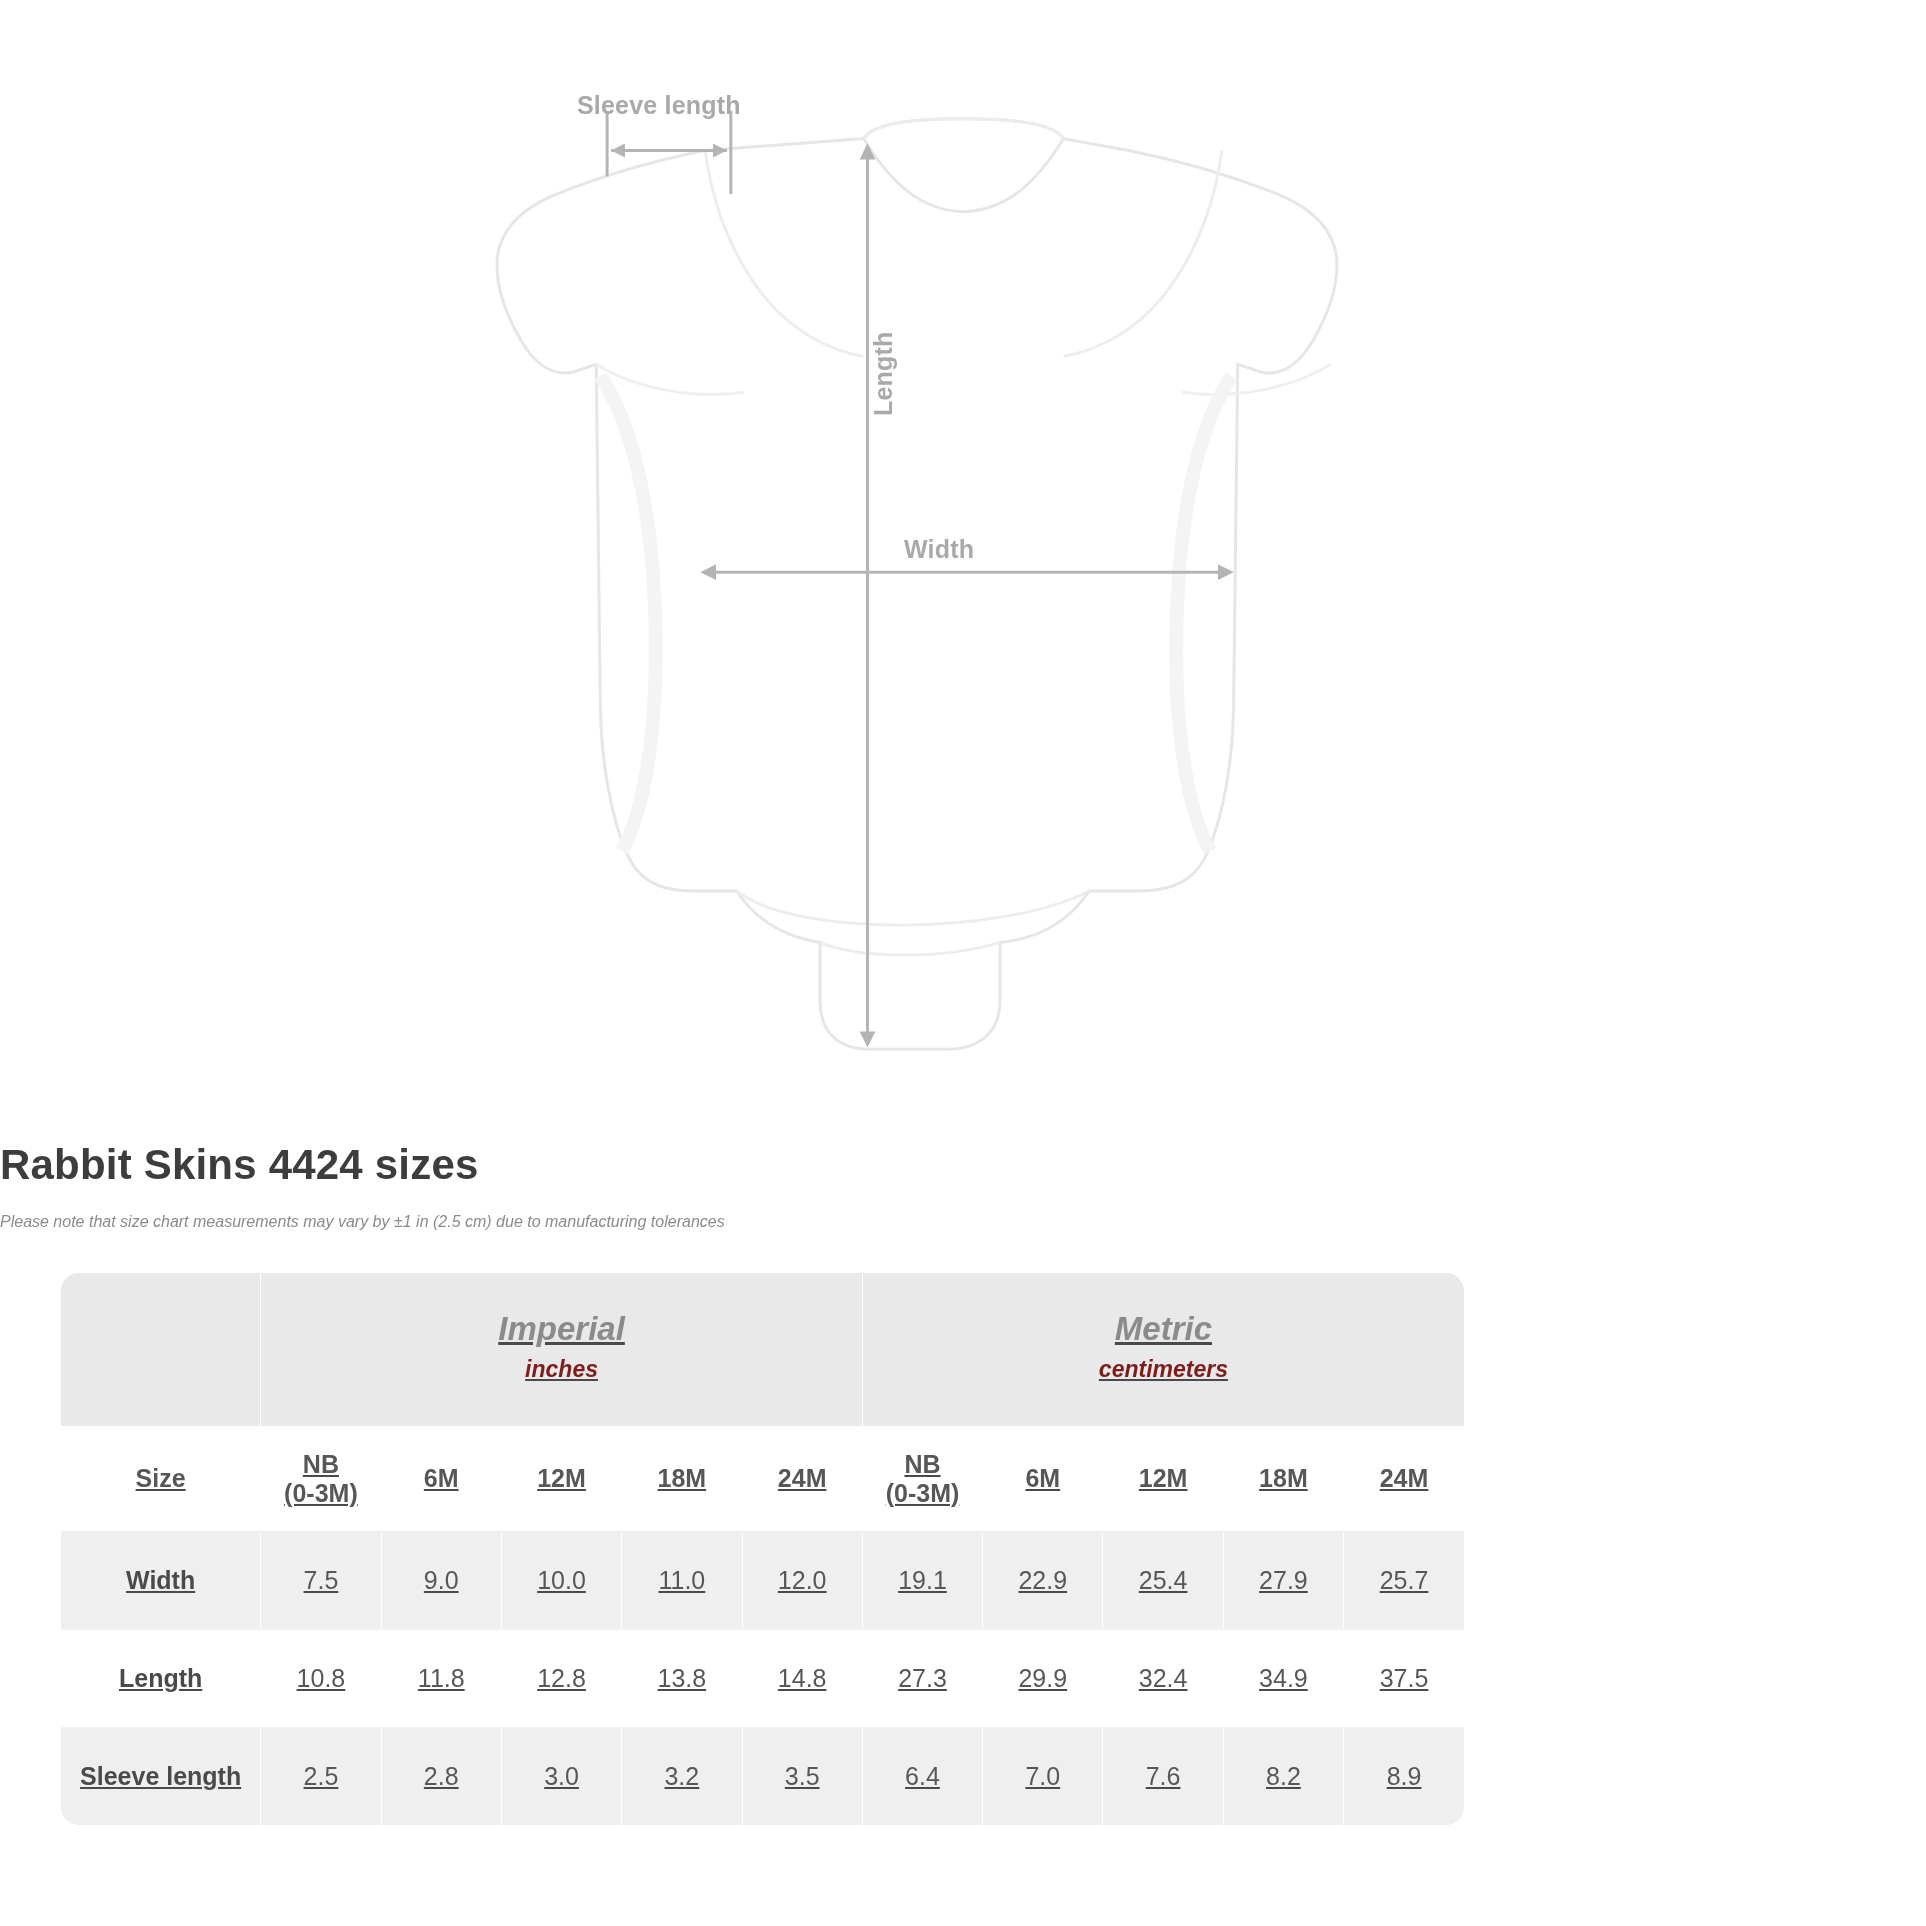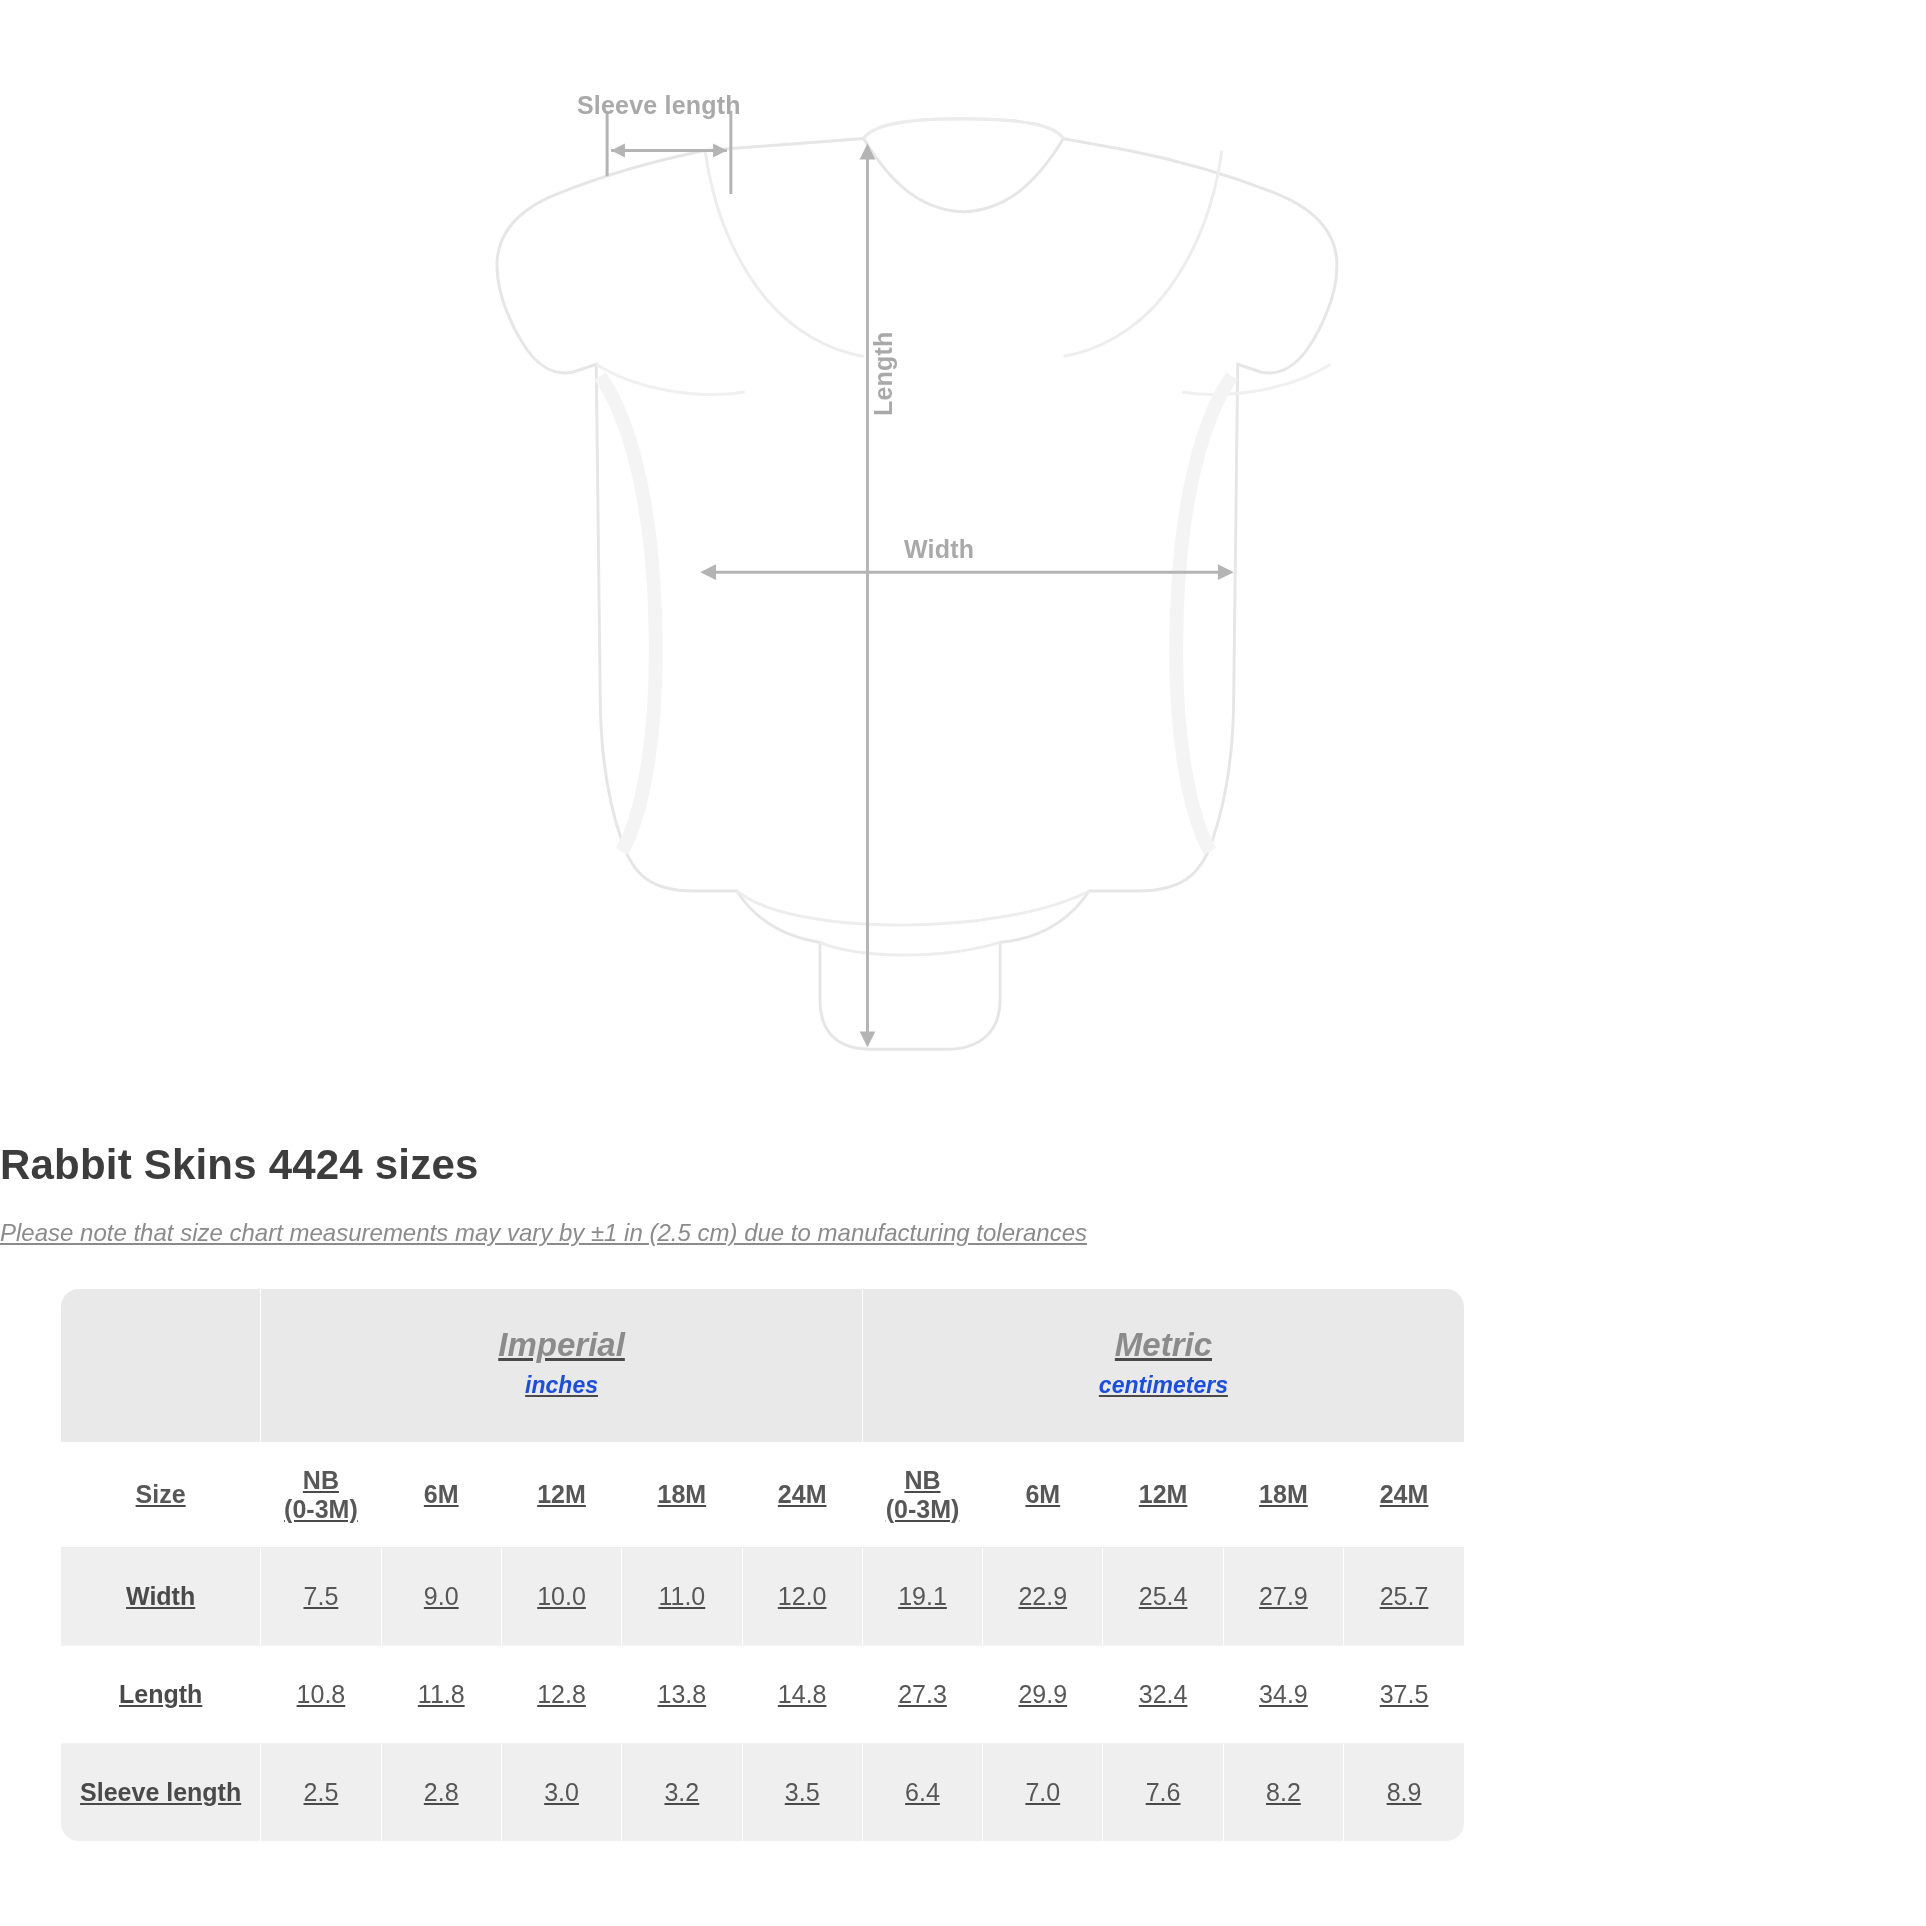--- a/index.html
+++ b/index.html
@@ -63,25 +63,24 @@
     margin-top: 57px;
   }
   .chart-title {
     font-size: 42px;
     font-weight: bold;
     color: #3d3d3d;
     margin: 0;
     letter-spacing: 0.2px;
   }
   .chart-note {
-    font-size: 24px;
+    font-size: 16px;
     font-style: italic;
     color: #8b8b8b;
-    margin-top: 30px;
-    text-decoration: underline;
+    margin-top: 24px;
   }
 
   
   .table-wrap {
     margin: 42px 61px 0 61px;
     border-radius: 18px;
     overflow: hidden;
   }
   table.size-table {
     width: 100%;
@@ -110,21 +109,21 @@
   .unit-name {
     font-size: 33px;
     font-style: italic;
     font-weight: bold;
     color: #8b8b8b;
     display: block;
   }
   .unit-sub {
     font-size: 23px;
     font-style: italic;
-    color: #1d4ed8;
+    color: #7f1d1d;
     display: block;
     margin-top: 8px;
   }
 
   .head-row th {
     background: #ffffff;
     height: 103px;
     font-weight: bold;
     font-size: 25px;
     color: #4a4a4a;

